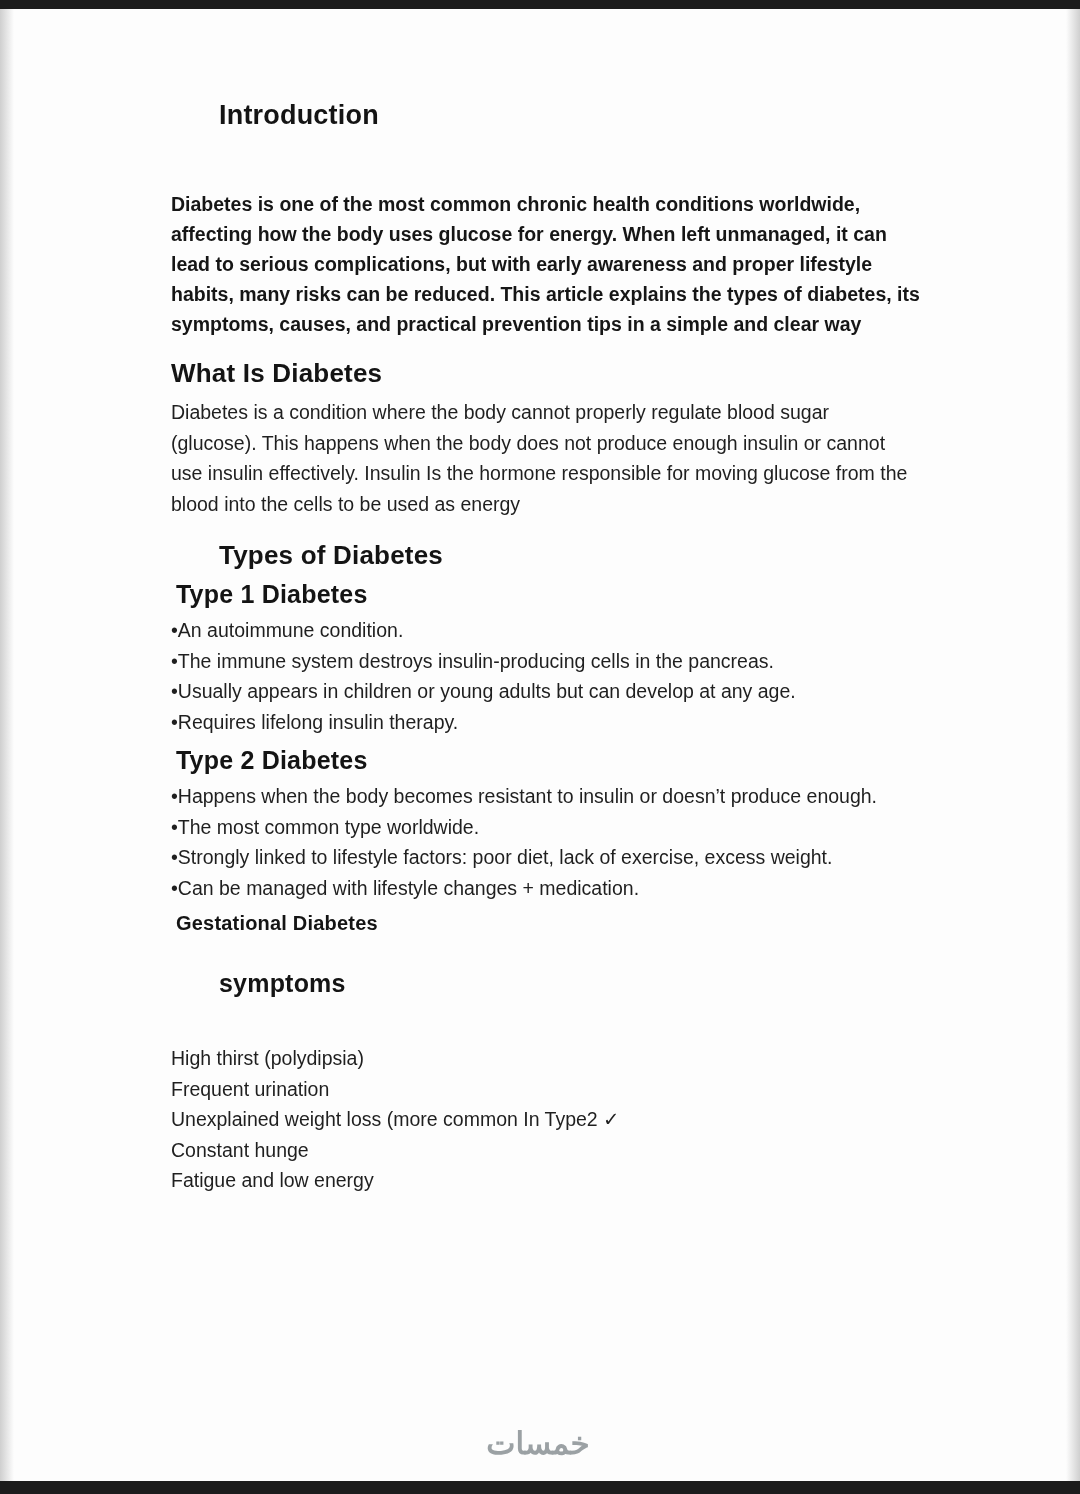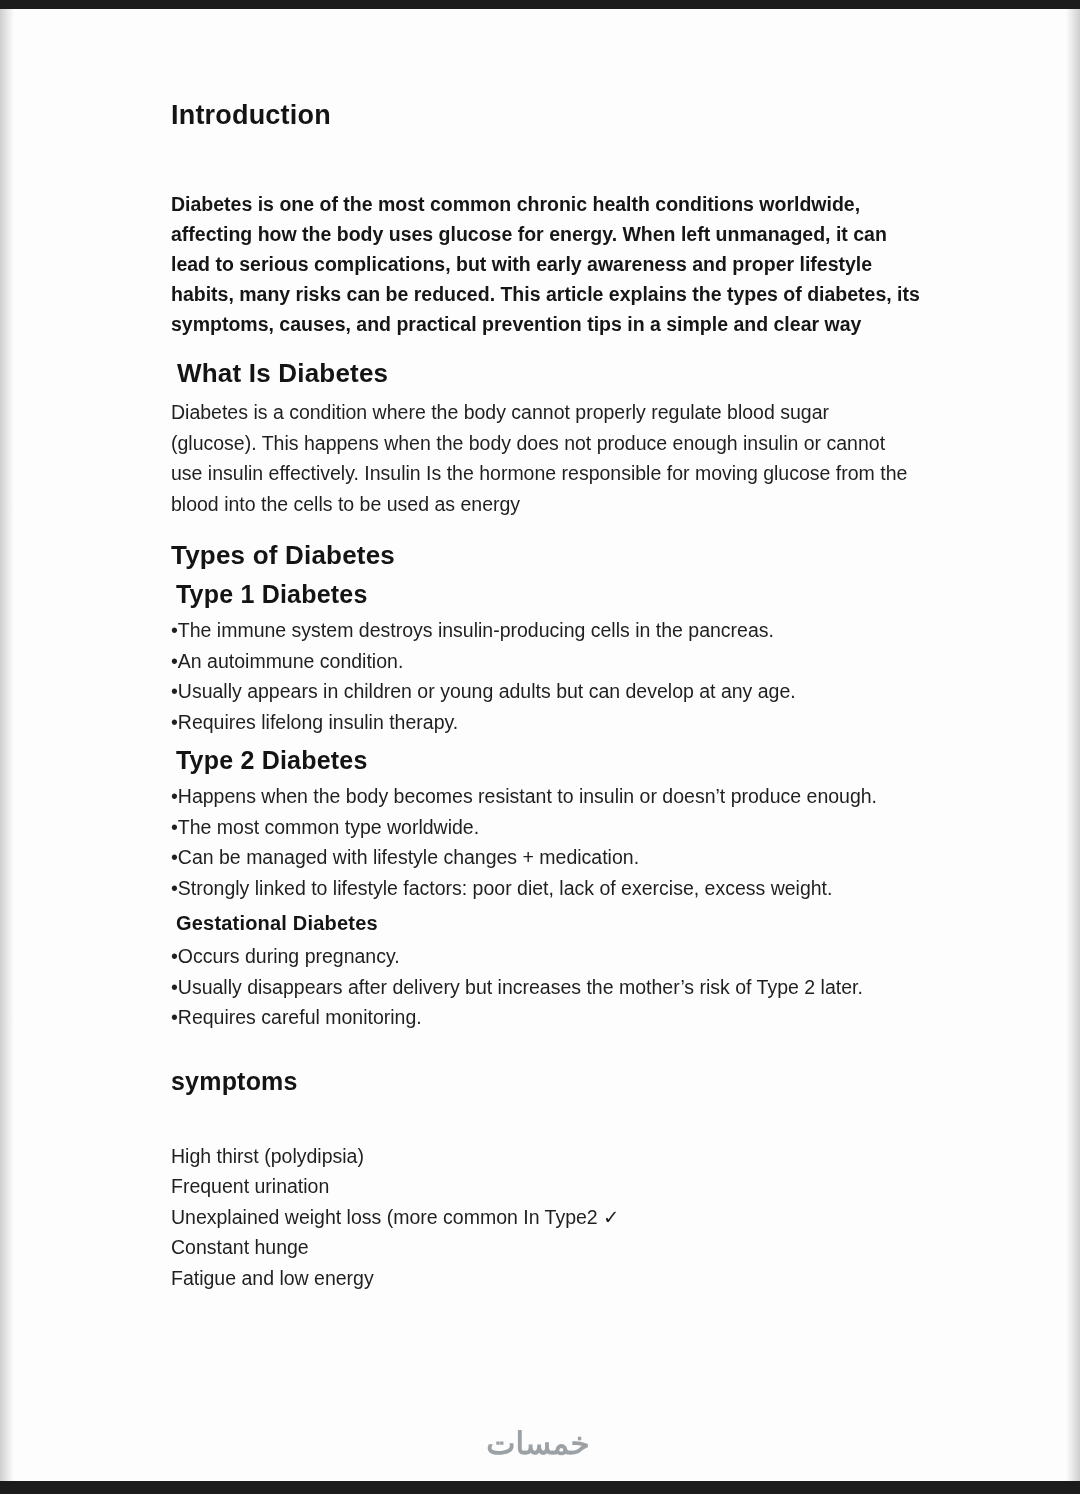--- a/index.html
+++ b/index.html
@@ -39,40 +39,41 @@
   .content {
     position: relative;
     padding: 100px 160px 0 171px;
     z-index: 1;
   }
 
   h1, h2, h3 {
     color: #141414;
     font-weight: 700;
     letter-spacing: 0.2px;
+    margin-left: 48px;
   }
 
   h1.intro-h { font-size: 27px; }
 
   p, .bullet, .plain-line {
     font-size: 19.5px;
     line-height: 30.5px;
     color: #1f1f1f;
   }
 
   .lead {
     margin-top: 58px;
     font-weight: 700;
     color: #161616;
     line-height: 30px;
   }
 
   .h-what {
     margin-top: 19px;
-    margin-left: 6px;
+    margin-left: 0;
     font-size: 26px;
   }
 
   .para-what {
     margin-top: 8px;
   }
 
   .h-types {
     margin-top: 21px;
     font-size: 26px;
@@ -126,40 +127,35 @@
     <p class="lead">Diabetes is one of the most common chronic health conditions worldwide, affecting how the body uses glucose for energy. When left unmanaged, it can lead to serious complications, but with early awareness and proper lifestyle habits, many risks can be reduced. This article explains the types of diabetes, its symptoms, causes, and practical prevention tips in a simple and clear way</p>
 
     <h2 class="h-what">What Is Diabetes</h2>
 
     <p class="para-what">Diabetes is a condition where the body cannot properly regulate blood sugar (glucose). This happens when the body does not produce enough insulin or cannot use insulin effectively. Insulin Is the hormone responsible for moving glucose from the blood into the cells to be used as energy</p>
 
     <h2 class="h-types">Types of Diabetes</h2>
 
     <h3 class="h-sub">Type 1 Diabetes</h3>
     <div class="bullets">
+      <p class="bullet">An autoimmune condition.</p>
       <p class="bullet">The immune system destroys insulin-producing cells in the pancreas.</p>
-      <p class="bullet">An autoimmune condition.</p>
       <p class="bullet">Usually appears in children or young adults but can develop at any age.</p>
       <p class="bullet">Requires lifelong insulin therapy.</p>
     </div>
 
     <h3 class="h-sub">Type 2 Diabetes</h3>
     <div class="bullets">
       <p class="bullet">Happens when the body becomes resistant to insulin or doesn’t produce enough.</p>
       <p class="bullet">The most common type worldwide.</p>
+      <p class="bullet">Strongly linked to lifestyle factors: poor diet, lack of exercise, excess weight.</p>
       <p class="bullet">Can be managed with lifestyle changes + medication.</p>
-      <p class="bullet">Strongly linked to lifestyle factors: poor diet, lack of exercise, excess weight.</p>
     </div>
 
     <h3 class="h-gestational">Gestational Diabetes</h3>
-    <div class="bullets">
-      <p class="bullet">Occurs during pregnancy.</p>
-      <p class="bullet">Usually disappears after delivery but increases the mother’s risk of Type 2 later.</p>
-      <p class="bullet">Requires careful monitoring.</p>
-    </div>
 
     <h3 class="h-symptoms">symptoms</h3>
     <div class="plain-list">
       <p class="plain-line">High thirst (polydipsia)</p>
       <p class="plain-line">Frequent urination</p>
       <p class="plain-line">Unexplained weight loss (more common In Type2   ✓</p>
       <p class="plain-line">Constant hunge</p>
       <p class="plain-line">Fatigue and low energy</p>
     </div>
 

